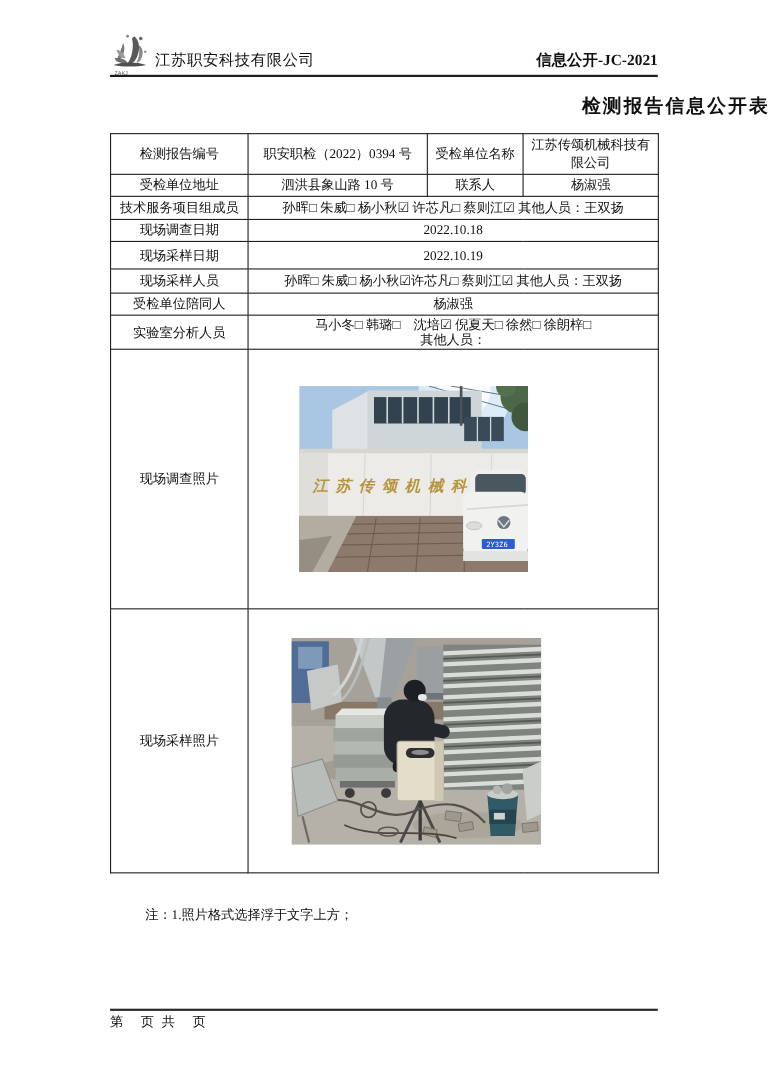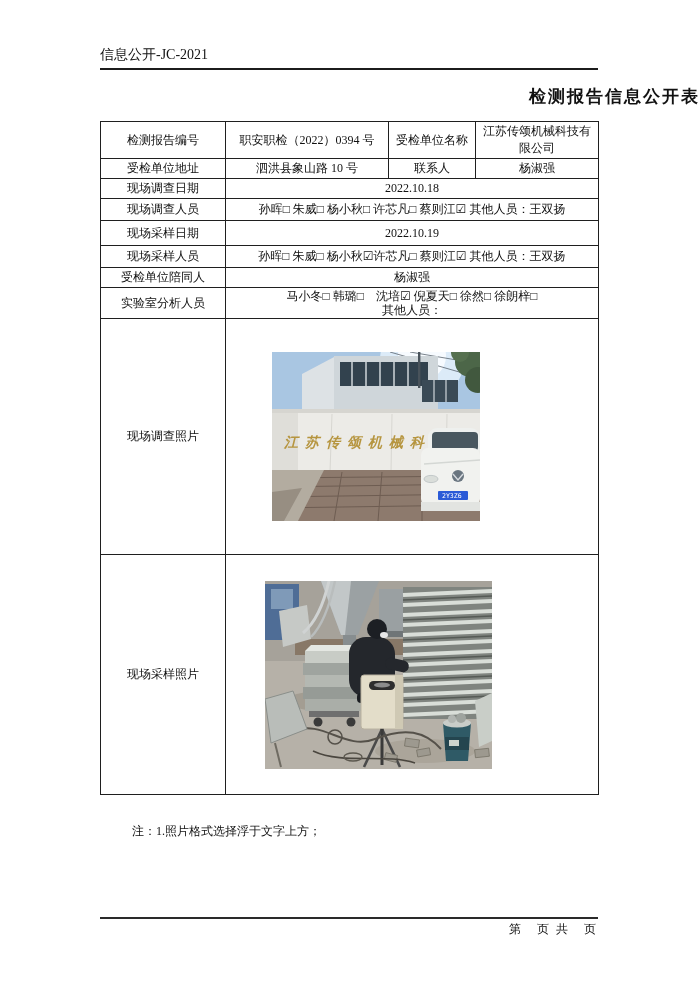--- a/index.html
+++ b/index.html
@@ -12,21 +12,21 @@
   }
   
   .header {
     position:absolute; left:100px; top:24px; width:498px; height:46px;
     display:flex; align-items:flex-end; justify-content:space-between;
     border-bottom:2px solid #1c1c1c; padding-bottom:3px;
   }
   .brand { display:flex; align-items:flex-end; gap:3px; }
   .logo { width:38px; height:40px; position:relative; top:4px; }
   .company-name { font-size:14px; letter-spacing:0.5px; padding-bottom:1px; }
-  .doc-code { font-size:14px; font-weight:normal; padding-bottom:1px; }
+  .doc-code { font-size:14px; font-weight:bold; padding-bottom:1px; }
   
   .doc-title {
     position:absolute; top:85px; left:0; width:100%;
     text-align:right; font-size:17px; font-weight:bold; letter-spacing:2px;
   }
   
   table.form {
     position:absolute; left:100px; top:121px; width:498px;
     border-collapse:collapse; table-layout:fixed; font-size:12px;
   }
@@ -34,28 +34,43 @@
     border:1px solid #1f1f1f; text-align:center; vertical-align:middle;
     padding:1px 3px; overflow:hidden;
   }
   td.val-left { text-align:left; padding-left:6px; white-space:nowrap; }
   td.lab-cell { text-align:left; padding-left:6px; line-height:14px; }
   .photo-cell { text-align:left; padding:0; }
   .photo-frame { display:block; }
   
   .note { position:absolute; left:100px; top:823px; font-size:12px;margin-left:32px; }
   .footer-rule { position:absolute; left:100px; top:917px; width:498px; border-top:2px solid #2a2a2a; }
-  .footer-text { position:absolute; left:100px; top:921px; width:498px; text-align:right; font-size:12px; letter-spacing:2px; }
+  .footer-text { position:absolute; left:100px; top:921px; width:498px; text-align:left; font-size:12px; letter-spacing:2px; }
 </style>
 </head>
 <body>
 
 <div class="page">
 
   <div class="header">
+    <div class="brand">
+      <svg class="logo" viewBox="0 0 38 40">
+        <path d="M22 4 C27 8 28 16 24 24 C22 28 18 30 15 30 C20 24 22 14 20 6 Z" fill="#5a5a5a"></path>
+        <path d="M26 12 C30 14 31 20 28 25 C27 27 25 28 24 28 C27 23 27 17 26 12 Z" fill="#8a8a8a"></path>
+        <path d="M12 10 C14 14 13 20 10 24 C8 26 6 27 5 27 C8 22 10 16 12 10 Z" fill="#777777"></path>
+        <path d="M6 16 C10 17 13 20 14 24 C10 24 7 21 6 16 Z" fill="#9a9a9a"></path>
+        <path d="M4 24 C9 23 14 25 16 28 C11 29 6 28 4 24 Z" fill="#6f6f6f"></path>
+        <circle cx="28" cy="6" r="1.6" fill="#666"></circle>
+        <circle cx="16" cy="4" r="1.3" fill="#888"></circle>
+        <circle cx="32" cy="18" r="1.2" fill="#999"></circle>
+        <path d="M3 30 C12 27 24 27 33 30 C24 32 12 32 3 30 Z" fill="#4f4f4f"></path>
+        <text x="4" y="39" font-size="5" fill="#555" font-family="Liberation Sans, sans-serif">ZAKJ</text>
+      </svg>
+      <span class="company-name">江苏职安科技有限公司</span>
+    </div>
     <span class="doc-code">信息公开-JC-2021</span>
   </div>
 
   <div class="doc-title">检测报告信息公开表</div>
 
   <table class="form">
     <colgroup>
         <col style="width:125px">
         <col style="width:163px">
         <col style="width:87px">
@@ -70,30 +85,30 @@
       <td>江苏传颂机械科技有限公司</td>
     </tr>
 
     <tr>
       <td style="height:18px">受检单位地址</td>
       <td>泗洪县象山路 10 号</td>
       <td>联系人</td>
       <td>杨淑强</td>
     </tr>
 
+    <tr>
+      <td style="height:21px">技术服务项目组成员</td>
+      <td class="val-left" colspan="3">孙晖□ 朱威□ 杨小秋☑ 许芯凡□ 蔡则江☑ 其他人员：王双扬</td>
+    </tr>
 
     <tr>
       <td style="height:20px">现场调查日期</td>
       <td colspan="3">2022.10.18</td>
     </tr>
 
-    <tr>
-      <td style="height:22px">现场调查人员</td>
-      <td class="val-left" colspan="3">孙晖□ 朱威□ 杨小秋□ 许芯凡□ 蔡则江☑ 其他人员：王双扬</td>
-    </tr>
 
     <tr>
       <td style="height:25px">现场采样日期</td>
       <td colspan="3">2022.10.19</td>
     </tr>
 
     <tr>
       <td style="height:22px">现场采样人员</td>
       <td class="val-left" colspan="3">孙晖□ 朱威□ 杨小秋☑许芯凡□ 蔡则江☑ 其他人员：王双扬</td>
     </tr>

